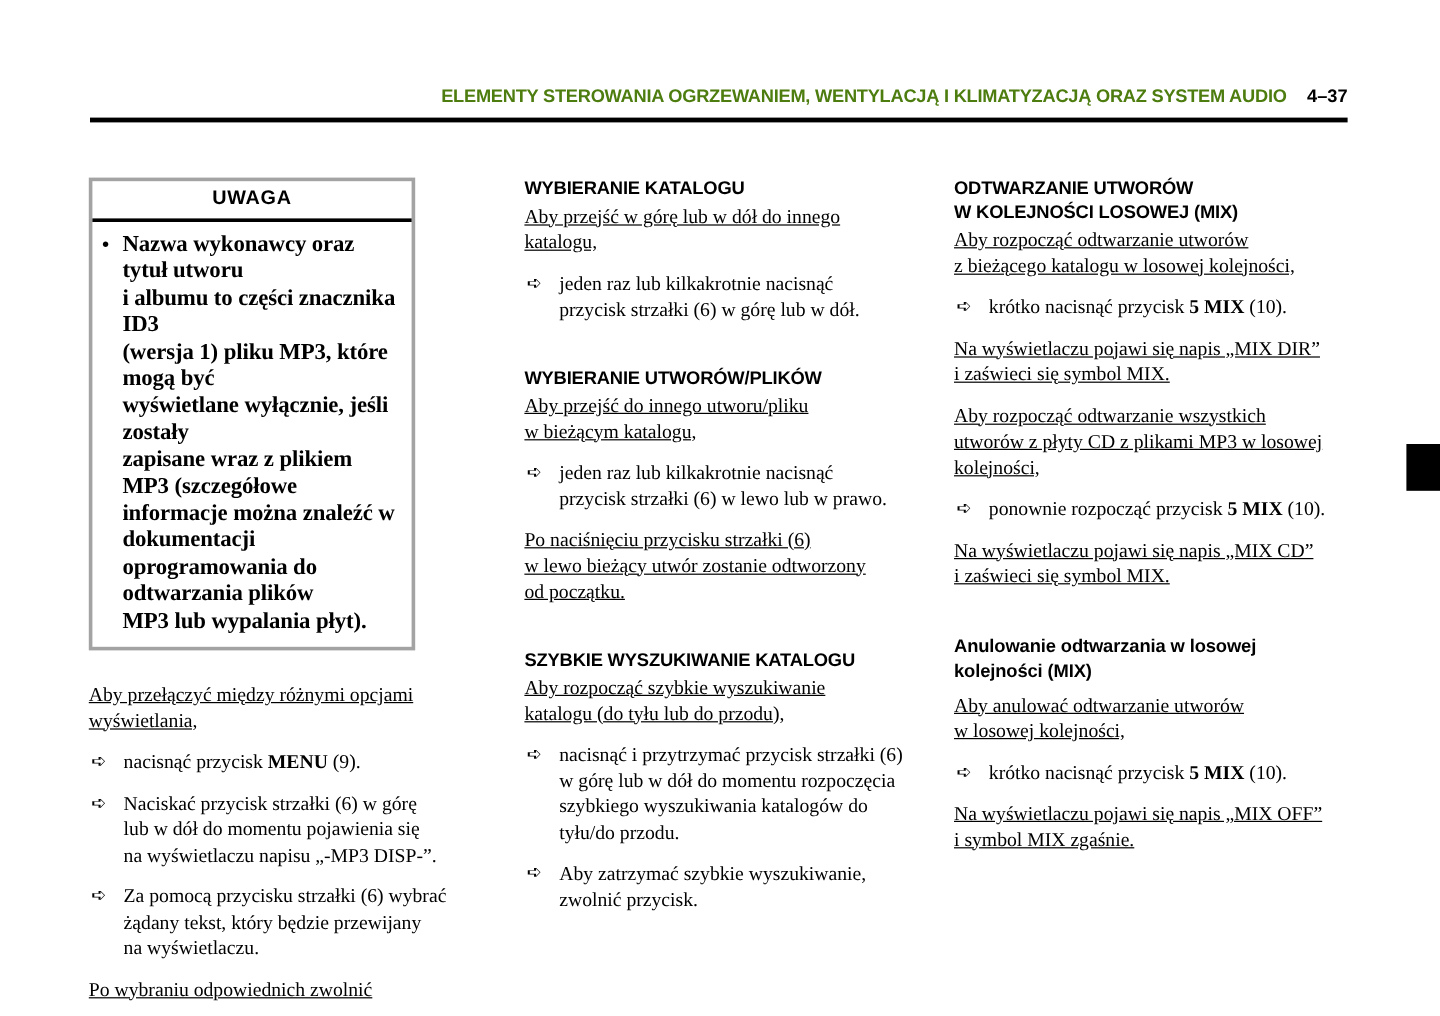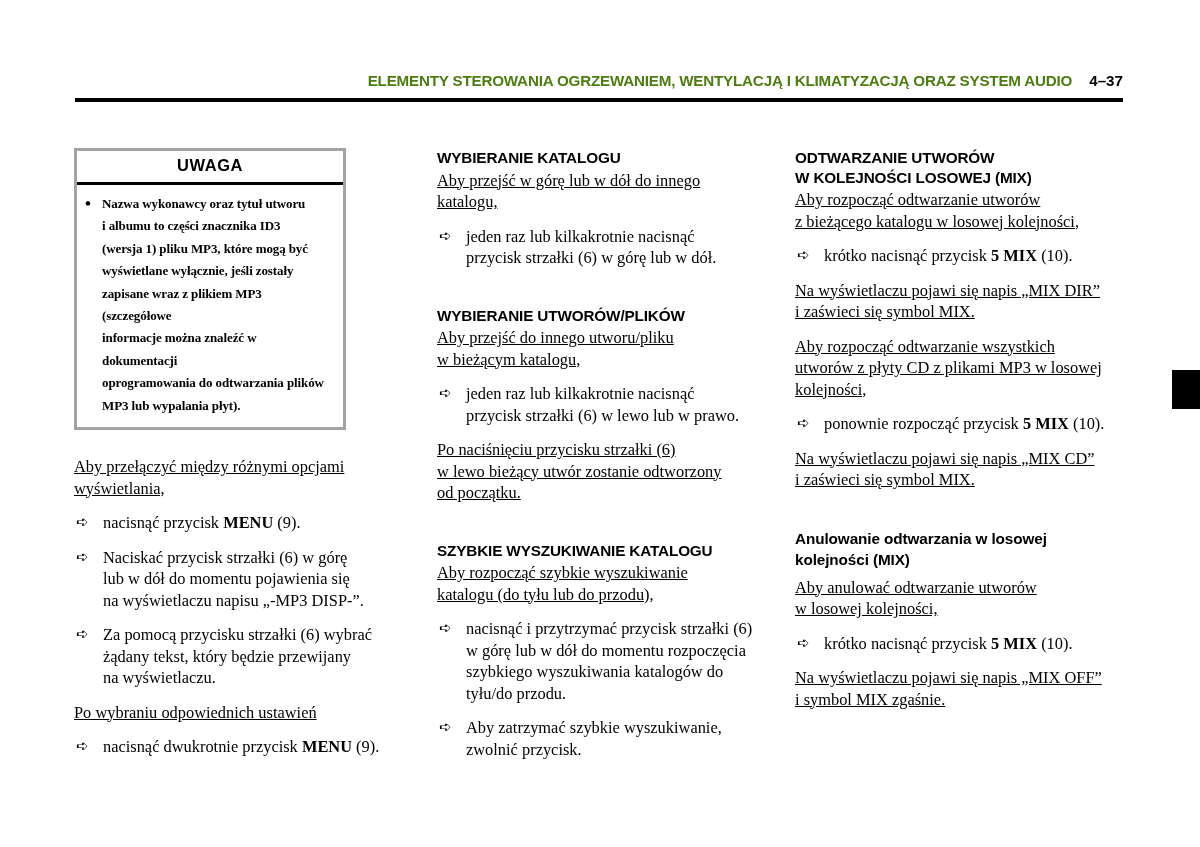--- a/index.html
+++ b/index.html
@@ -161,21 +161,21 @@
     font-family: "Liberation Serif", "DejaVu Serif", serif;
     font-weight: bold;
     font-size: 17px;
     line-height: 22.4px;
     text-align: left;
   }
   #note-text {
     flex: 1 1 auto;
     font-family: "Liberation Serif", "DejaVu Serif", serif;
     font-weight: bold;
-    font-size: 13px;
+    font-size: 19px;
     line-height: 22.4px;
     white-space: pre-line;
     letter-spacing: -0.1px;
   }
 </style>
 </head>
 <body>
 
 <div id="page-header">
   <div id="header-title-row">
@@ -223,21 +223,21 @@
 na wyświetlaczu napisu „-MP3 DISP-”.</span>
     </div>
 
     <div class="step">
       <span class="step-arrow">➪</span>
       <span class="step-text">Za pomocą przycisku strzałki (6) wybrać
 żądany tekst, który będzie przewijany
 na wyświetlaczu.</span>
     </div>
 
-    <p class="para">Po wybraniu odpowiednich ustawień</p>
+    <p class="para">Po wybraniu odpowiednich zwolnić</p>
 
     <div class="step">
       <span class="step-arrow">➪</span>
       <span class="step-text"><span>nacisnąć dwukrotnie przycisk </span><b>MENU</b><span> (9).</span></span>
     </div>
   </div>
 
   <div class="column" id="col-mid">
 
     <h2 class="heading">WYBIERANIE KATALOGU</h2>

